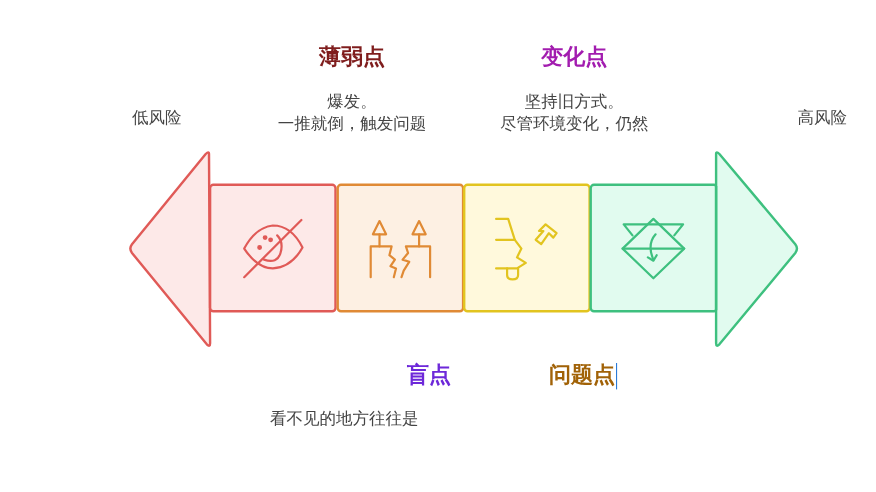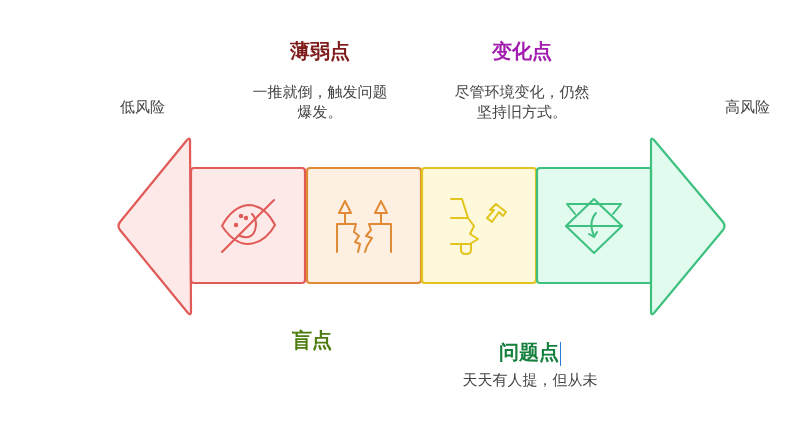--- a/index.html
+++ b/index.html
@@ -58,32 +58,32 @@
     <path d="M596,213 Q588,222 594,236"></path>
     <path d="M589,234 L594,237 L597,232"></path>
   </g>
 </svg>
 
 <div class="abs side" style="left:92px;top:98px;">低风险</div>
 <div class="abs side" style="left:697px;top:98px;font-family:Liberation Serif, serif;">高风险</div>
 
 <div class="abs title" style="left:240px;top:39px;color:#7f1d1d;">薄弱点</div>
 <div class="abs desc" style="left:225px;top:82px;">
+  <div>爆发。</div>
   <div>一推就倒，触发问题</div>
-  <div>爆发。</div>
 </div>
 
 <div class="abs title" style="left:442px;top:39px;color:#a21caf;">变化点</div>
 <div class="abs desc" style="left:427px;top:82px;">
+  <div>坚持旧方式。</div>
   <div>尽管环境变化，仍然</div>
-  <div>坚持旧方式。</div>
 </div>
 
-<div class="abs title" style="left:232px;top:328px;color:#4d7c0f;">盲点</div>
+<div class="abs title" style="left:250px;top:328px;color:#6d28d9;text-align:right;">盲点</div>
 <div class="abs desc" style="left:218px;top:370px;">
+  <div>看不见的地方往往是</div>
 </div>
 
-<div class="abs title" style="left:450px;top:340px;color:#15803d;">
+<div class="abs title" style="left:450px;top:328px;color:#a16207;">
   <span>问题点</span><span class="cursor"></span>
 </div>
 <div class="abs desc" style="left:435px;top:370px;">
-  <div>天天有人提，但从未</div>
 </div>
 
 </body></html>

